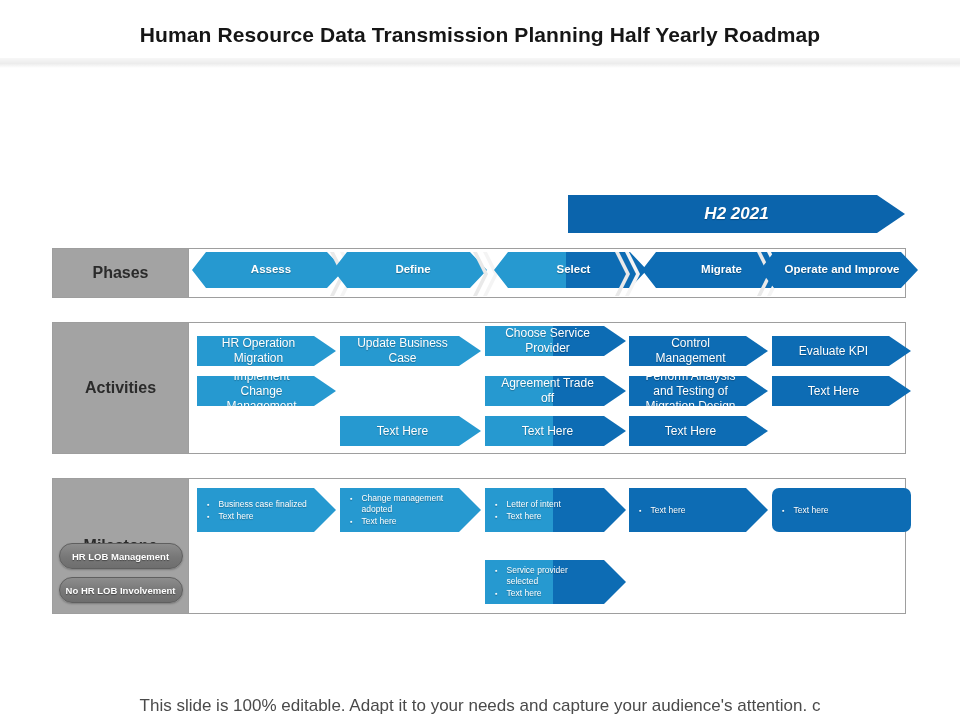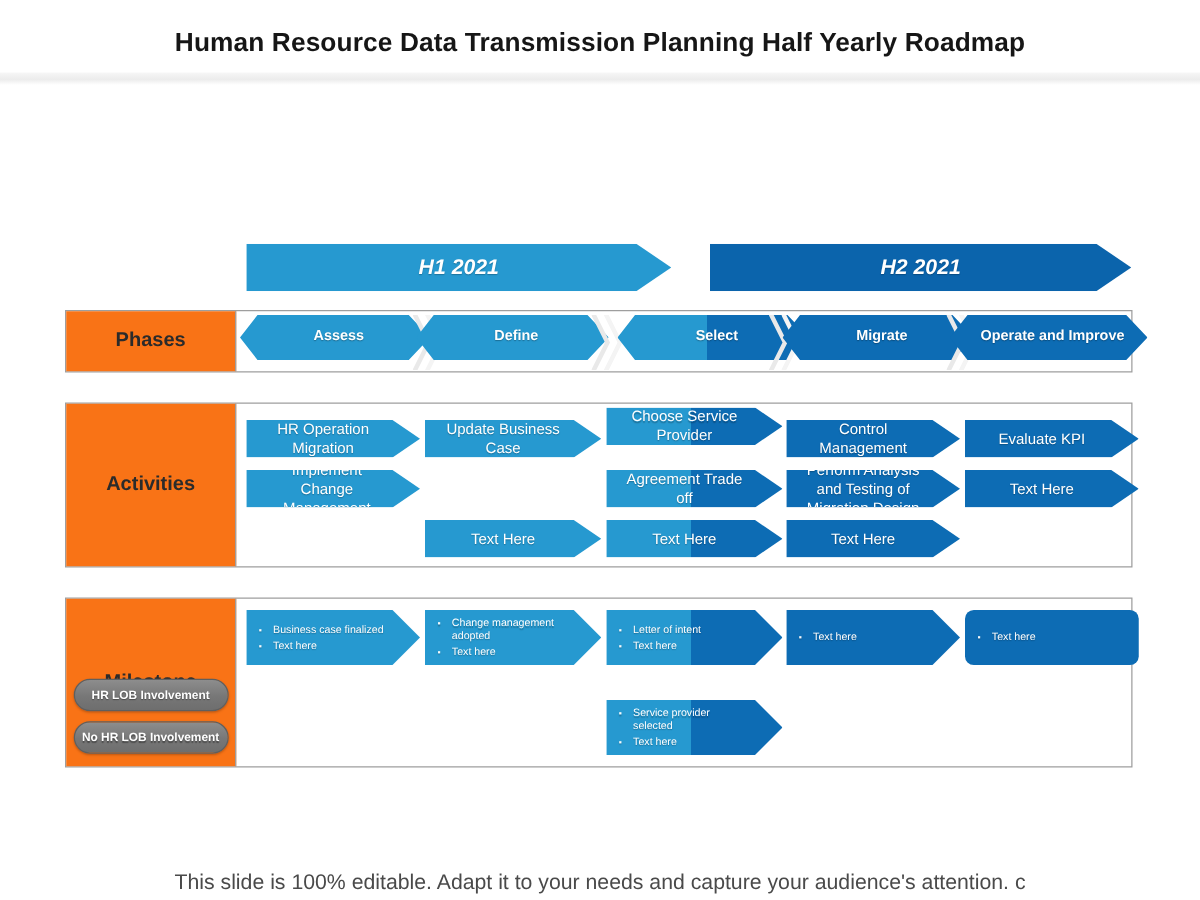--- a/index.html
+++ b/index.html
@@ -38,21 +38,21 @@
   .band.h2 { left: 568px; top: 195px; width: 337px;
     background: #0b64ac;
     clip-path: polygon(0 0, calc(100% - 28px) 0, 100% 50%, calc(100% - 28px) 100%, 0 100%); }
 
   
   .panel {
     position: absolute; border: 1px solid #9e9e9e; background: #ffffff;
   }
   .panel .label-col {
     position: absolute; left: 0; top: 0; bottom: 0; width: 136px;
-    background: #f97316; border-right: 1px solid #9e9e9e;
+    background: #a3a3a3; border-right: 1px solid #9e9e9e;
     display: flex; align-items: center; justify-content: center;
     flex-direction: column; gap: 9px;
   }
   .label-title { font-size: 16px; font-weight: bold; color: #2b2b2b; }
   .panel-body { position: absolute; left: 137px; right: 0; top: 0; bottom: 0; }
 
   #panel-phases     { left: 52px; top: 248px; width: 854px; height: 50px; }
   #panel-activities { left: 52px; top: 322px; width: 854px; height: 132px; }
   #panel-milestone  { left: 52px; top: 478px; width: 854px; height: 136px; }
 
@@ -132,23 +132,20 @@
 </head>
 <body>
 
 <div class="slide">
 
   <div class="title-bar">
     <div class="title-text">Human Resource Data Transmission Planning Half Yearly Roadmap</div>
   </div>
   <div class="title-rule"></div>
 
-  <div class="band h1">
-    <span>H1 2021</span>
-  </div>
   <div class="band h2">
     <span>H2 2021</span>
   </div>
 
   <div class="panel" id="panel-phases">
     <div class="label-col">
       <span class="label-title">Phases</span>
     </div>
     <div class="panel-body">
       <div class="phase-row" id="phase-row">
@@ -157,21 +154,21 @@
           </div>
           <div class="chev-sep" style="left: 140px;"></div>
           <div class="chev light" style="left: 143px; width: 154px;">
             <span>Define</span>
           </div>
           <div class="chev-sep" style="left: 283px;"></div>
           <div class="chev split" style="left: 304px; width: 153px;">
             <span>Select</span>
           </div>
           <div class="chev-sep" style="left: 425px;"></div>
-          <div class="chev dark" style="left: 436px; width: 153px; text-align: right;">
+          <div class="chev dark" style="left: 452px; width: 153px; text-align: right;">
             <span>Migrate</span>
           </div>
           <div class="chev-sep" style="left: 567px;"></div>
           <div class="chev dark" style="left: 570px; width: 158px;">
             <span>Operate and Improve</span>
           </div>
         </div>
     </div>
   </div>
 
@@ -217,21 +214,21 @@
           <span>Text Here</span>
         </div>
       </div>
   </div>
 
   <div class="panel" id="panel-milestone">
     <div class="label-col">
       <span class="label-title">Milestone</span>
       <div class="legend-wrap" id="legend-wrap">
           <div class="pill">
-            <span>HR LOB Involvement</span>
+            <span>HR LOB Management</span>
           </div>
           <div class="pill">
             <span>No HR LOB Involvement</span>
           </div>
         </div>
     </div>
     <div class="panel-body" id="milestone-body">
         <div class="arrow ms-arrow light" style="left: 7px; width: 139px; top: 9px;">
           <ul>
             <li>

